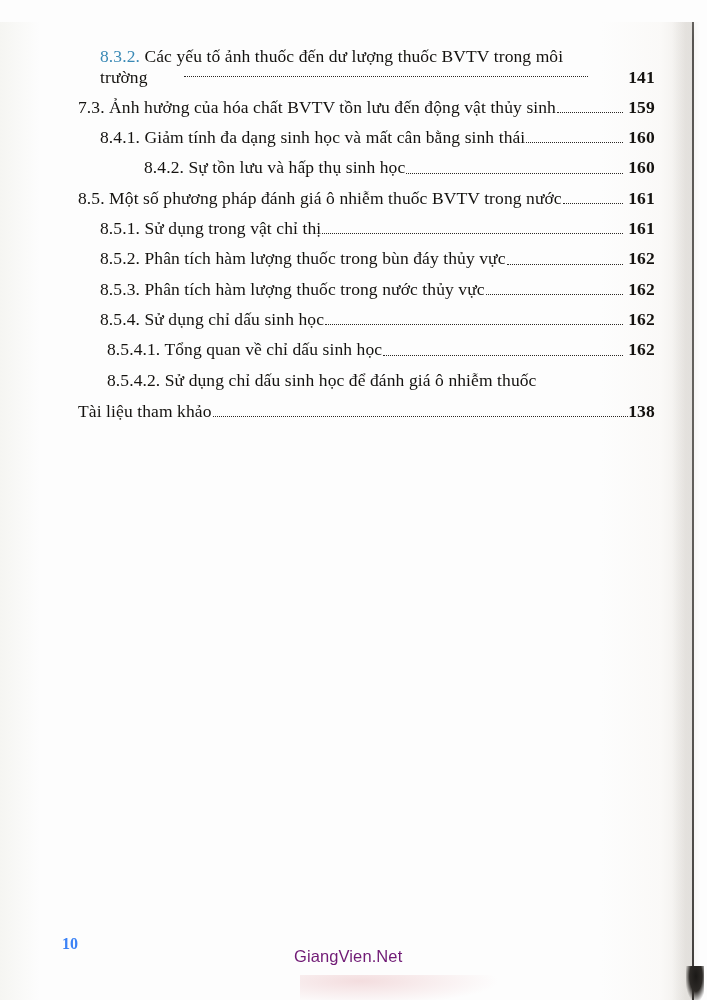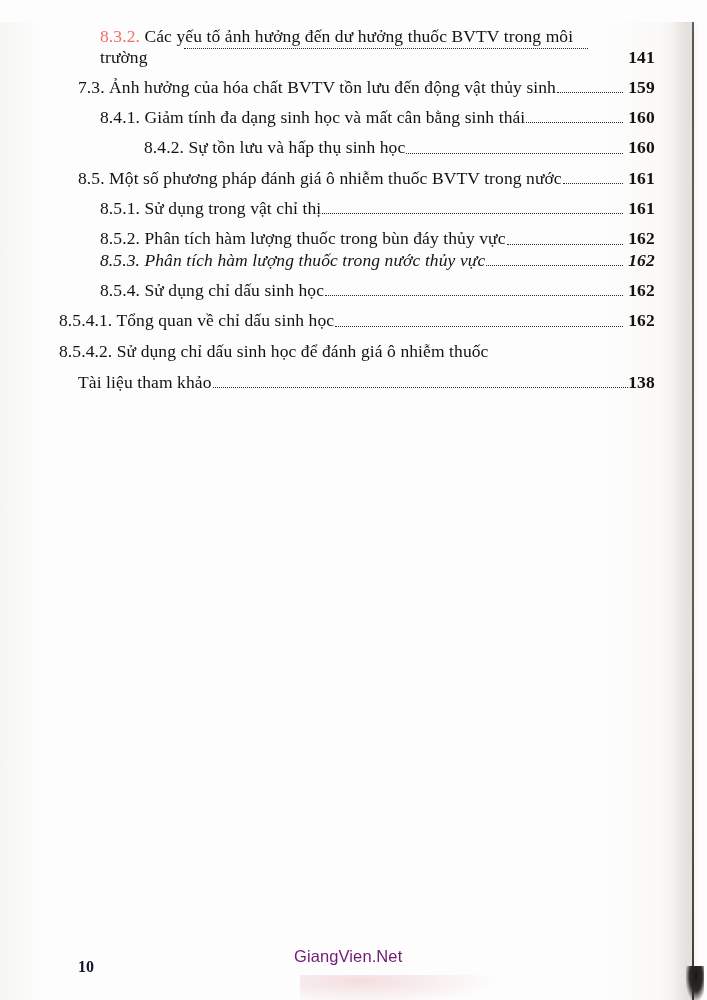--- a/index.html
+++ b/index.html
@@ -100,49 +100,49 @@
     height: 1px;
   }
   .pageno {
     font-weight: bold;
     padding-left: 4px;
     white-space: pre;
     letter-spacing: .2px;
   }
   .entry-continuation {
     display: flex;
-    align-items: flex-start;
+    align-items: center;
     width: 100%;
     gap: 35px;
   }
 
   
   .lvl1 { padding-left: 78px;  padding-right: 52px; }
   .lvl2 { padding-left: 100px; padding-right: 52px; }
-  .lvl3 { padding-left: 59px; padding-right: 52px; }
+  .lvl3 { padding-left: 107px; padding-right: 52px; }
   .clip-mask {
     position: absolute;
     left: 0; top: 0; width: 707px; height: 22px;
     background: #fdfdfd;
     z-index: 3;
   }
   .faded-num {
-    color: #ef4444;
+    color: #0369a1;
     opacity: .78;
+    margin-top: 20px;
   }
 
   
   .folio {
     position: absolute;
     left: 62px;
-    top: 958px;
+    top: 935px;
     font-size: 16px;
     font-weight: bold;
-    color: #0f172a;
-    margin-left: 16px;
+    color: #3b82f6;
   }
   
   .watermark {
     position: absolute;
     left: 294px;
     top: 947px;
     font-family: "Liberation Sans", "DejaVu Sans", sans-serif;
     font-size: 16.5px;
     color: #701a75;
     letter-spacing: .1px;
@@ -157,21 +157,21 @@
   <div class="gutter-halo"></div>
   <div class="gutter-line"></div>
   <div class="gutter-blot"></div>
   <div class="smudge"></div>
 
   <div class="toc">
 
     <div class="toc-entry lvl2" style="margin-top:26px;">
       <div class="entry-row">
         <span class="entry-text faded-num">8.3.2.</span>
-          <span class="entry-text"> Các yếu tố ảnh hưởng đến dư hưởng thuốc BVTV trong môi</span>
+          <span class="entry-text"> Các yếu tố ảnh thuốc đến dư lượng thuốc BVTV trong môi</span>
       </div>
       <div class="entry-continuation" style="padding-left:0px;">
         <span class="entry-text">trường</span>
         <span class="leader"></span>
         <span class="pageno">141</span>
       </div>
     </div>
 
     <div class="toc-entry lvl1" style="margin-top:8px;">
       <div class="entry-row">
@@ -214,21 +214,21 @@
     </div>
 
     <div class="toc-entry lvl2" style="margin-top:9px;">
       <div class="entry-row">
         <span class="entry-text">8.5.2. Phân tích hàm lượng thuốc trong bùn đáy thủy vực</span>
         <span class="leader"></span>
         <span class="pageno">162</span>
       </div>
     </div>
 
-    <div class="toc-entry lvl2" style="font-style:italic;">
+    <div class="toc-entry lvl2" style="margin-top:9px;">
       <div class="entry-row">
         <span class="entry-text">8.5.3. Phân tích hàm lượng thuốc trong nước thủy vực</span>
         <span class="leader"></span>
         <span class="pageno">162</span>
       </div>
     </div>
 
     <div class="toc-entry lvl2" style="margin-top:9px;">
       <div class="entry-row">
         <span class="entry-text">8.5.4. Sử dụng chỉ dấu sinh học</span>

